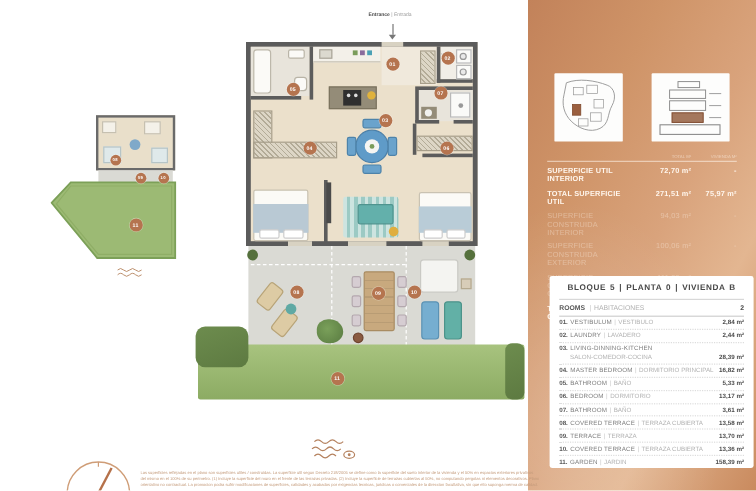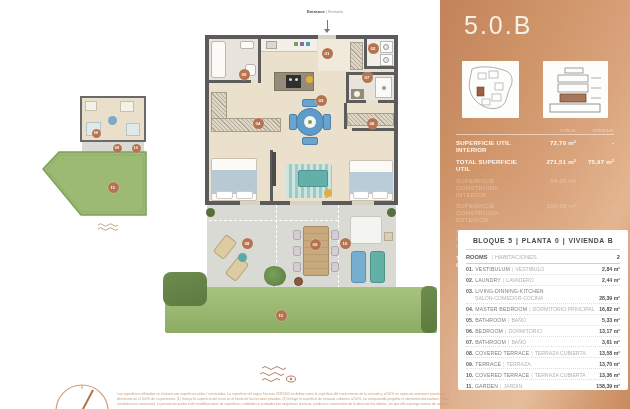--- a/index.html
+++ b/index.html
@@ -220,21 +220,20 @@
       <path d="M2,11 q3,-3 6,0 t6,0 t6,0 t6,0" fill="none" stroke="#b5825f" stroke-width="1"></path>
       <path d="M4,17 q3,-3 6,0 t6,0 t6,0" fill="none" stroke="#b5825f" stroke-width="1"></path>
       <ellipse cx="33" cy="16" rx="4.5" ry="3" fill="none" stroke="#b5825f" stroke-width="1"></ellipse>
       <circle cx="33" cy="16" r="1.2" fill="#b5825f"></circle>
     </svg>
   </div>
 
   <div id="panel">
     <div class="sheen"></div>
 
-    <div id="unitcode">5.0.B</div>
 
     <div class="thumb" style="left:22px;top:61px;width:57px;height:57px;">
       <svg width="57" height="57" viewBox="0 0 57 57">
         <path d="M10,8 C20,4 34,6 44,10 C50,12 52,20 48,27 C44,34 46,42 38,46 C30,50 20,46 14,40 C8,34 6,26 8,18 Z" fill="none" stroke="#9a9a9a" stroke-width=".8"></path>
         <rect x="16" y="12" width="8" height="6" fill="none" stroke="#9a9a9a" stroke-width=".6"></rect>
         <rect x="27" y="10" width="9" height="7" fill="none" stroke="#9a9a9a" stroke-width=".6"></rect>
         <rect x="33" y="22" width="8" height="7" fill="none" stroke="#9a9a9a" stroke-width=".6"></rect>
         <rect x="30" y="33" width="9" height="7" fill="none" stroke="#9a9a9a" stroke-width=".6"></rect>
         <rect x="15" y="26" width="7" height="9" fill="#9b5f3f" stroke="#7c4528" stroke-width=".6"></rect>
         <rect x="20" y="38" width="8" height="6" fill="none" stroke="#9a9a9a" stroke-width=".6"></rect>

